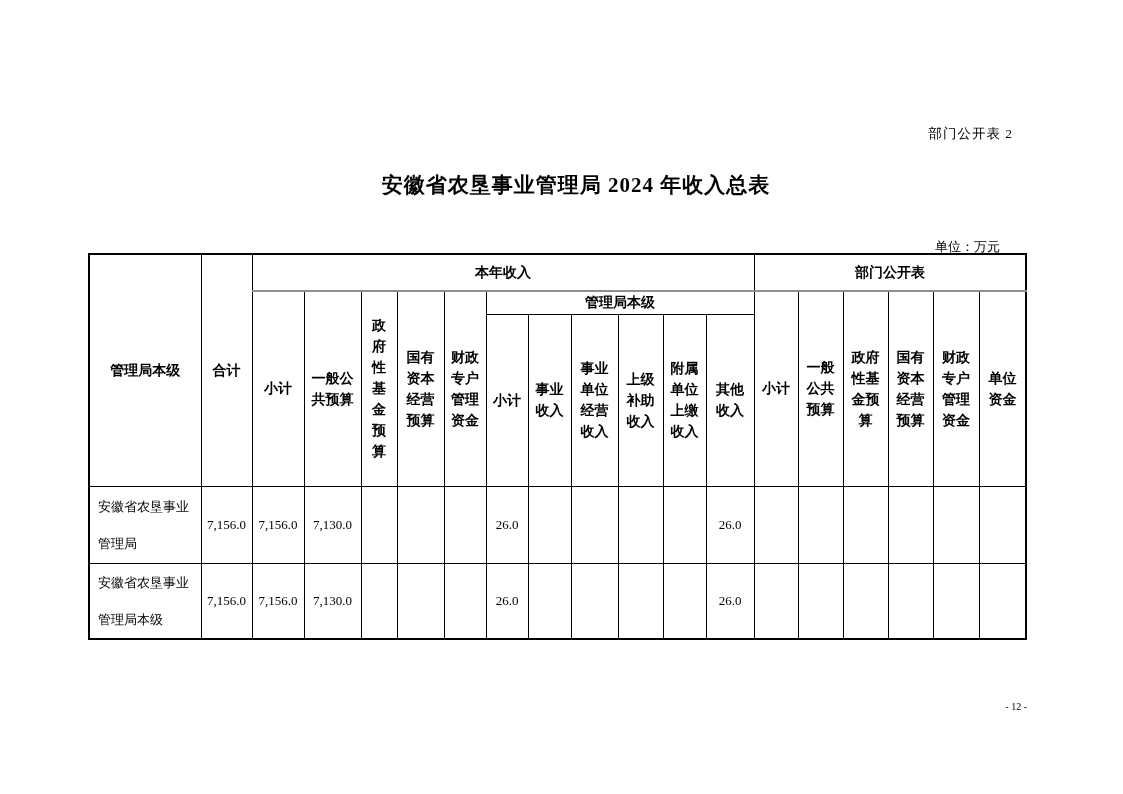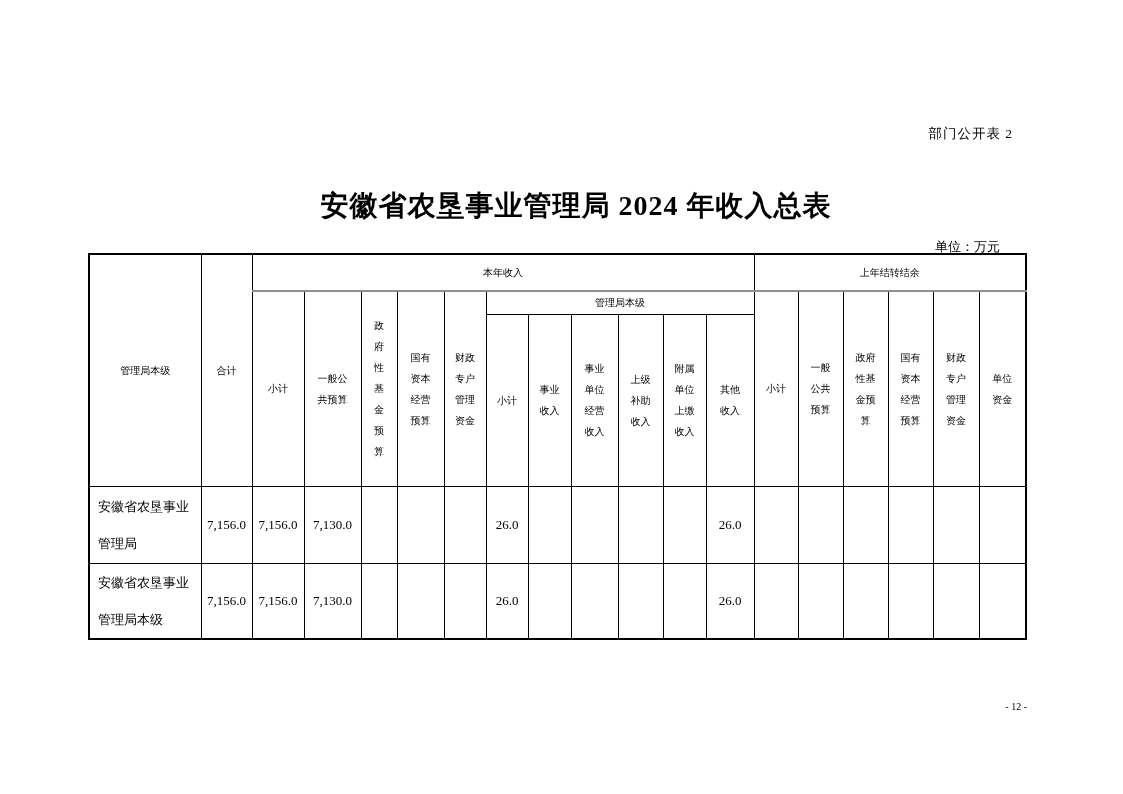--- a/index.html
+++ b/index.html
@@ -10,44 +10,44 @@
     overflow: hidden;
     font-family: "Liberation Serif", "DejaVu Serif", serif;
     color: #000;
   }
   .doc-label {
     position: absolute; top: 125px; right: 110px;
     font-size: 13.5px; letter-spacing: 1px;
   }
   .page-title {
     position: absolute; top: 171px; left: 29px; right: 0;
-    margin: 16px; text-align: center;
-    font-size: 28px; font-weight: bold; letter-spacing: 1px;
+    margin: 0; text-align: center;
+    font-size: 21px; font-weight: bold; letter-spacing: 1px;
   }
   .unit-note {
     position: absolute; top: 238px; right: 123px;
     font-size: 13px;
   }
   table.income-table {
     position: absolute; left: 88px; top: 253px;
     width: 937px;
     table-layout: fixed;
     border-collapse: collapse;
     border: 2px solid #000;
   }
   .income-table th, .income-table td {
     border: 1px solid #000;
     padding: 0;
     vertical-align: middle;
     text-align: center;
     overflow: hidden;
   }
   .income-table th {
-    font-weight: normal;
-    font-size: 10px;
+    font-weight: bold;
+    font-size: 14px;
     line-height: 21px;
     white-space: pre-line;
   }
   .hr1 { height: 37px; }
   .hr2 { height: 23px; }
   .hr3 { height: 172px; }
   .row-1 { height: 77px; }
   .row-2 { height: 73px; }
   .group-line { border-bottom: 2px solid #8f8f8f !important; }
   .income-table td {
@@ -95,21 +95,21 @@
       <col style="width:45px">
       <col style="width:45px">
       <col style="width:46px">
       <col style="width:47px">
   </colgroup>
   <thead>
     <tr class="hr1">
       <th rowspan="3">管理局本级</th>
       <th rowspan="3">合计</th>
       <th colspan="11" class="group-line">本年收入</th>
-      <th colspan="6" class="group-line">上年结转结余</th>
+      <th colspan="6" class="group-line">部门公开表</th>
     </tr>
     <tr class="hr2">
       <th rowspan="2">小计</th>
       <th rowspan="2">一般公
 共预算</th>
       <th rowspan="2">政
 府
 性
 基
 金

